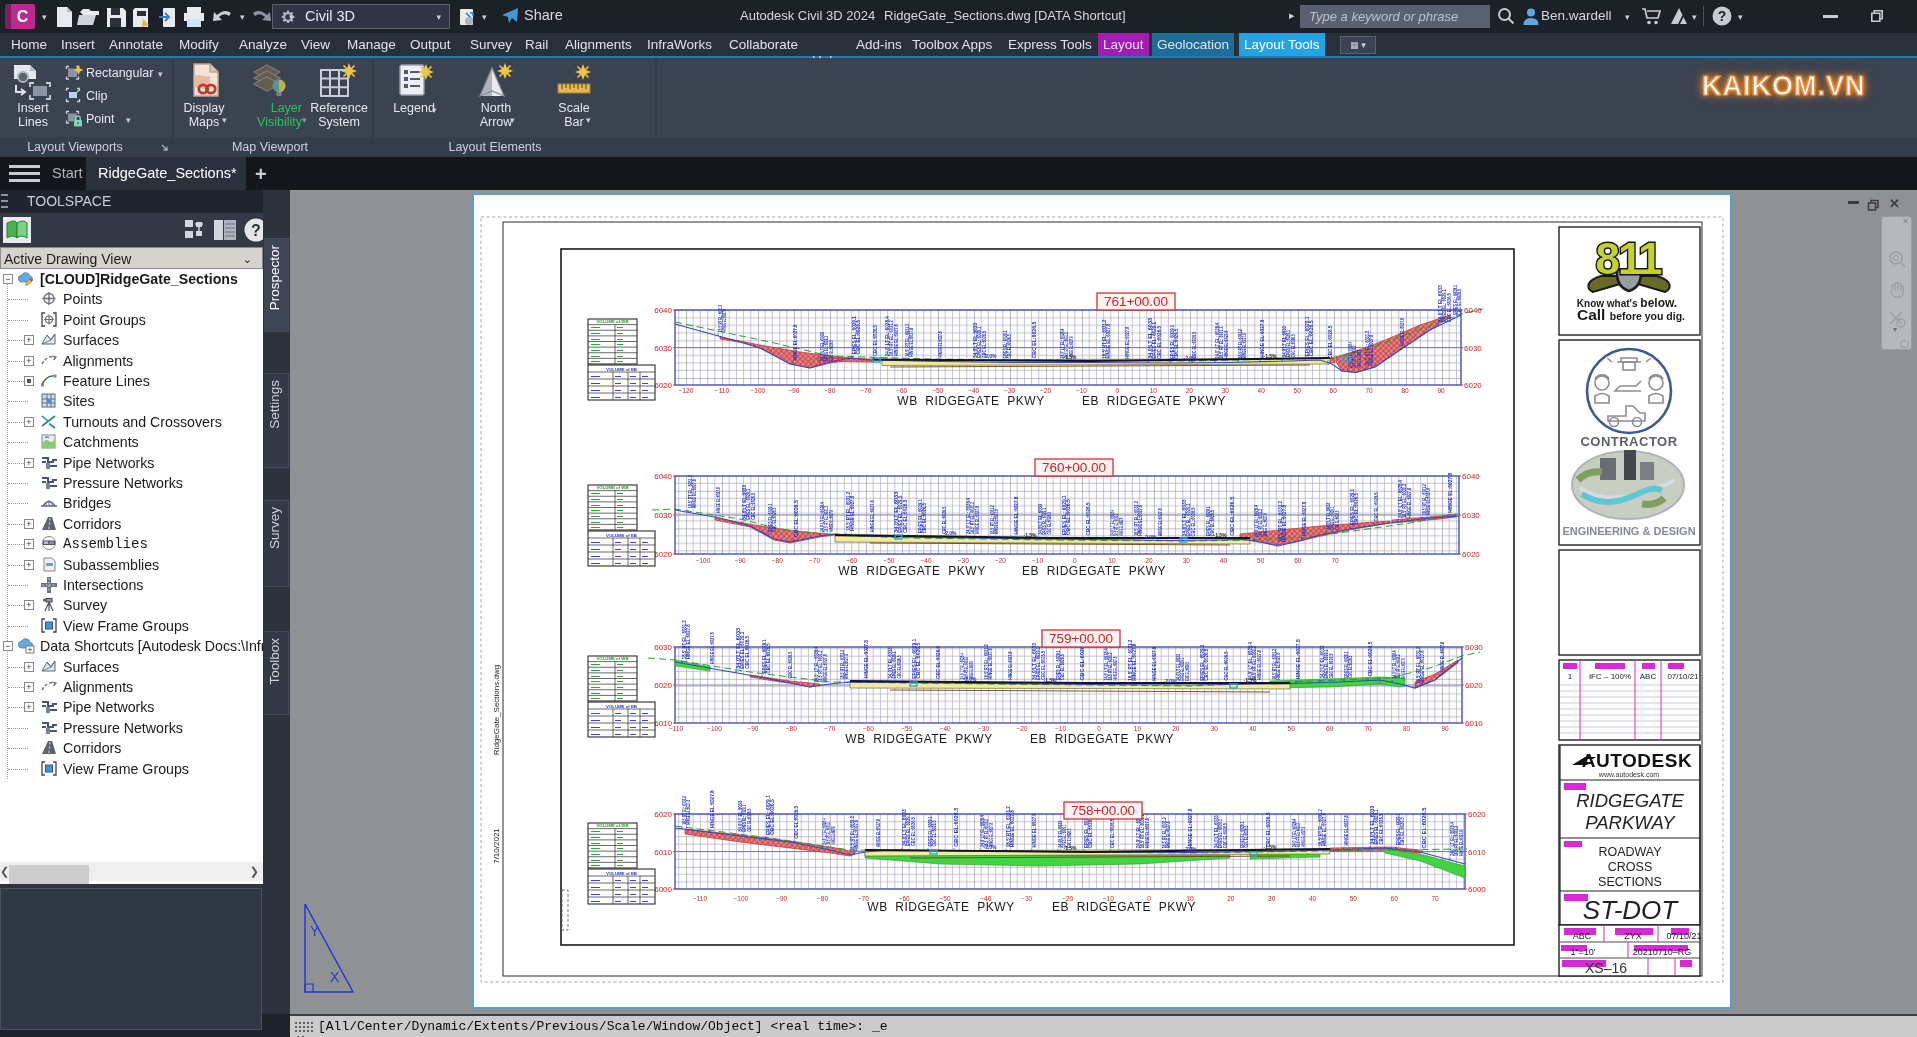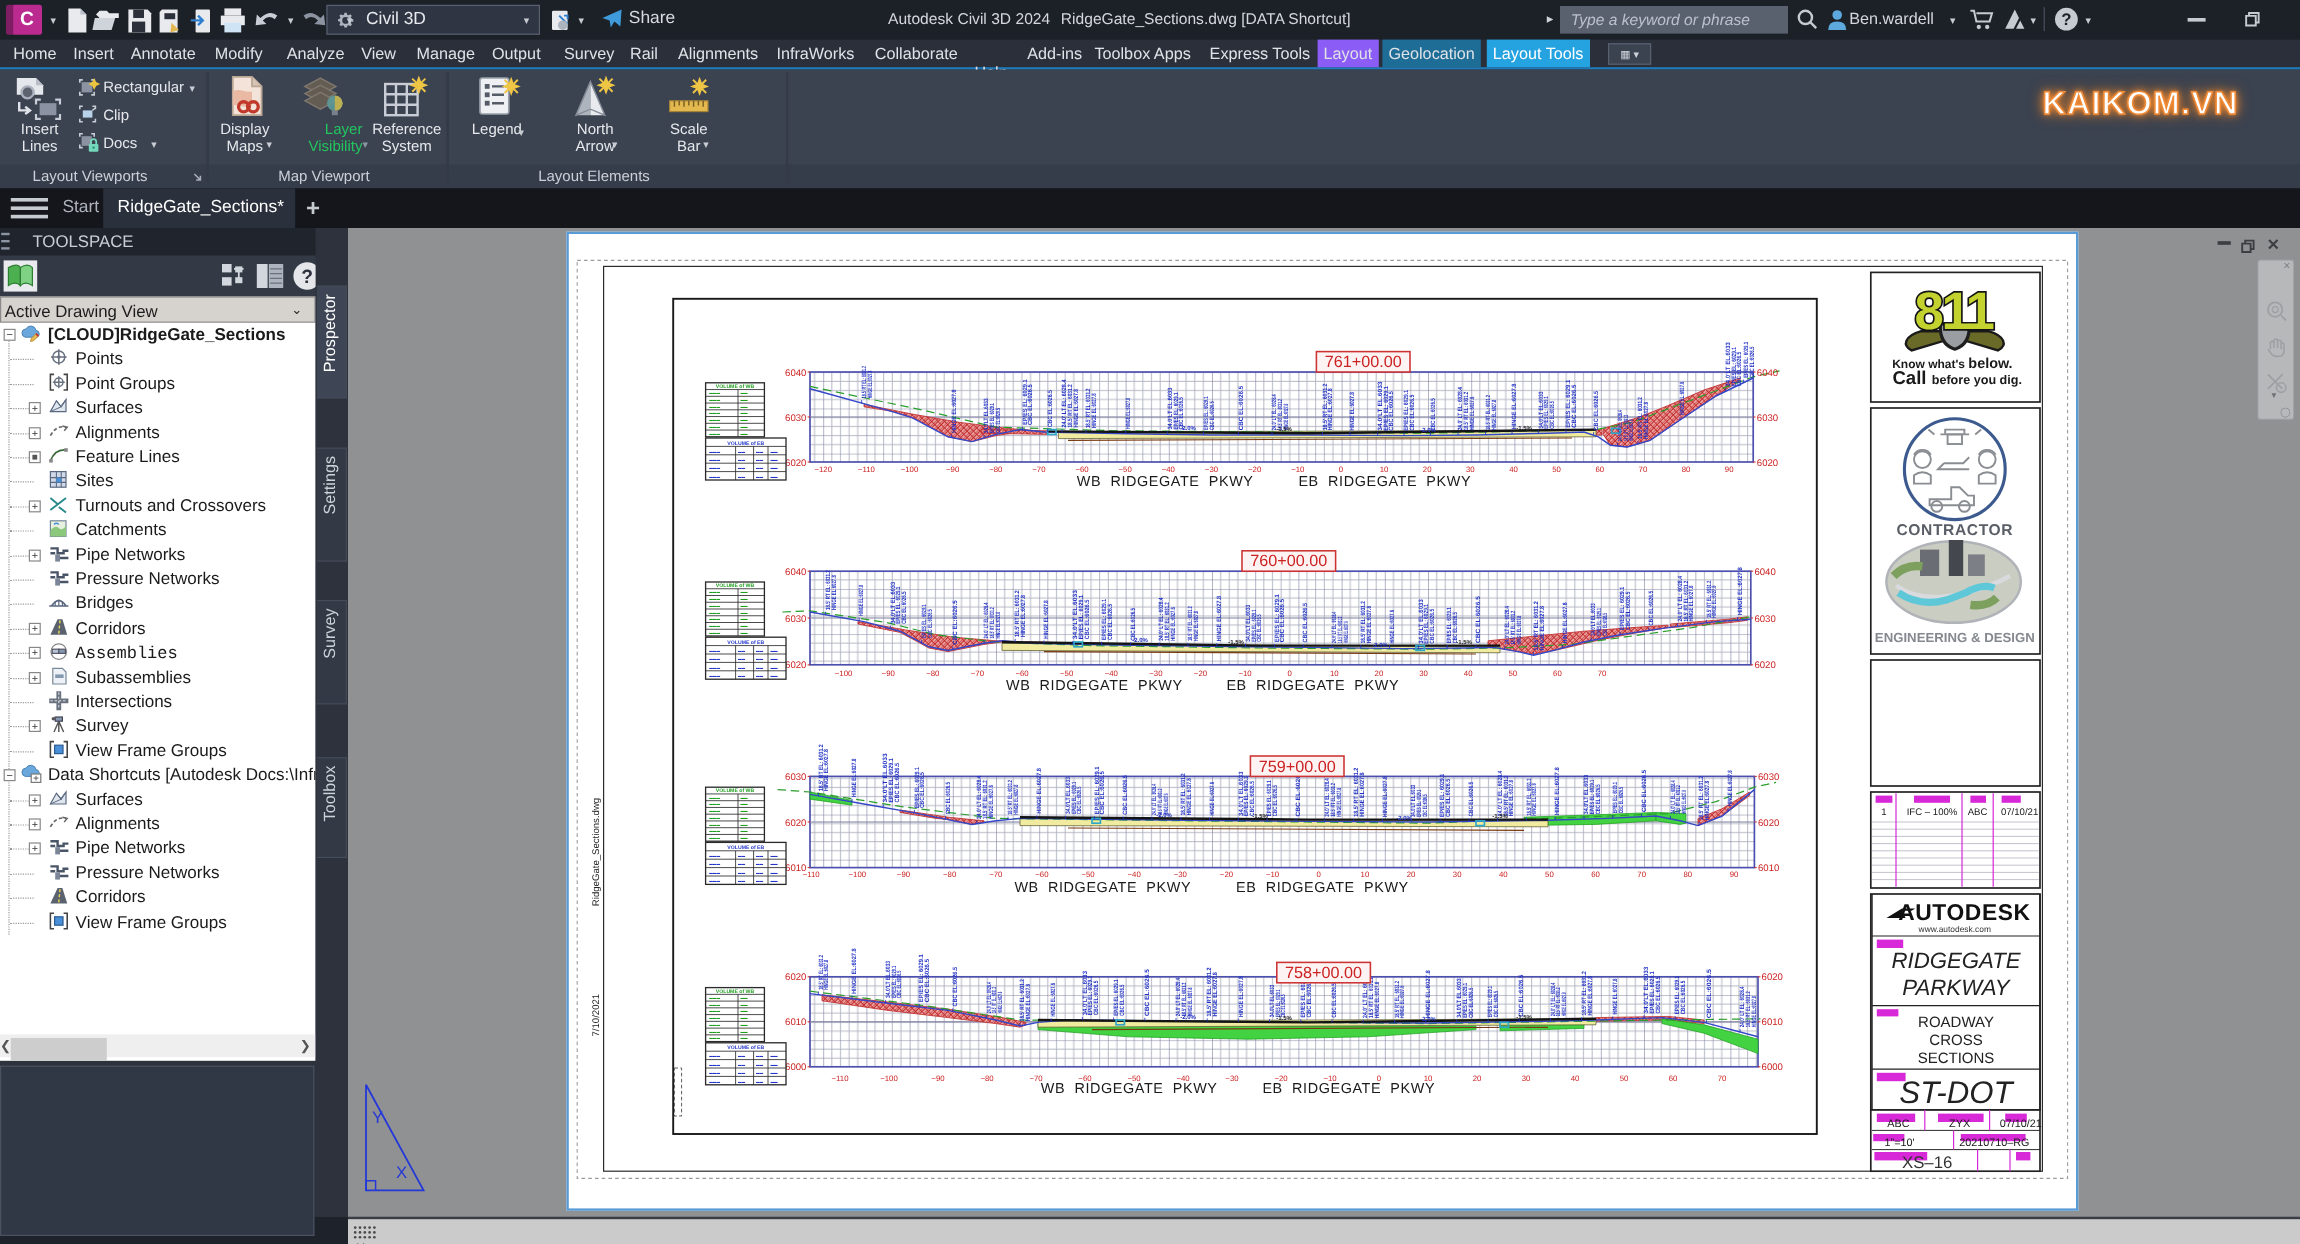--- a/index.html
+++ b/index.html
@@ -12,21 +12,21 @@
 #clogo { position:absolute; left:10px; top:4px; width:25px; height:25px; background:#bb2a8f; border-radius:2px; color:#fff; font-weight:bold; font-size:16px; text-align:center; line-height:25px; }
 #clogo:before { content:""; position:absolute; left:-5px; top:0; width:6px; height:25px; background:#801e63; border-radius:2px 0 0 2px; }
 .caret { color:#c8ccd2; font-size:9px; }
 #wsbox { position:absolute; left:272px; top:4px; width:178px; height:25px; background:#2f3542; border:1px solid #596070; color:#e8eaee; font-size:14.5px; line-height:23px; padding-left:32px; }
 #searchbox { position:absolute; left:1300px; top:5px; width:190px; height:23px; background:#59616f; color:#bcc2cc; font-style:italic; font-size:13px; line-height:23px; padding-left:9px; }
 #username { position:absolute; left:1541px; top:8px; color:#d4d7dc; font-size:13.5px; }
 
 
 #menubar { position:absolute; left:0; top:33px; width:1917px; height:25px; background:#2a2f3a; border-bottom:2px solid #207ab8; }
 .mtab { position:absolute; top:0; height:23px; color:#dfe2e7; font-size:13.5px; line-height:23px; }
-.mtab.hl1 { background:#8b5cf6; padding:0 5px; }
+.mtab.hl1 { background:#a21caf; padding:0 5px; }
 .mtab.hl2 { background:#1e6d97; padding:0 5px; }
 .mtab.hl3 { background:#25a2e0; padding:0 5px; color:#fff; }
 #menuimg { position:absolute; left:1340px; top:3px; width:36px; height:18px; background:#3c4350; border:1px solid #596070; color:#cdd2da; font-size:9px; text-align:center; line-height:16px; }
 
 
 #ribbon { position:absolute; left:0; top:58px; width:1917px; height:99px; background:#3b4250; }
 #ribbon:before { content:""; position:absolute; left:0; top:79px; width:1917px; height:20px; background:rgba(0,0,0,0.07); }
 .rsep { position:absolute; top:2px; width:2px; height:92px; background:#343a47; }
 .rlabel { position:absolute; top:82px; height:15px; color:#ccd0d8; font-size:12.5px; text-align:center; }
 .rtxt { position:absolute; color:#e6e8ec; font-size:12.5px; text-align:center; line-height:13.5px; }
@@ -207,21 +207,21 @@
     <div class="rtxt" style="left:86px;top:32px;">Clip</div>
     <svg class="ricon" style="left:65px;top:52px" width="19" height="18" viewBox="0 0 19 18">
       <g stroke="#c9ced6" stroke-width="1.3" fill="none">
           <path d="M4 1.5 h-2.5 v2.5 M11 1.5 h2.5 v2.5 M4 13 h-2.5 v-2.5"></path>
         </g>
       <rect x="3" y="3.5" width="8.5" height="8" fill="#8b93a2"></rect>
       <rect x="9" y="10" width="8" height="6.5" rx="1" fill="#74d8bc"></rect>
       <path d="M10.8 10 v-1.8 a2.2 2.2 0 0 1 4.4 0 V10" fill="none" stroke="#74d8bc" stroke-width="1.5"></path>
       <circle cx="13" cy="13" r="1" fill="#2a8a6e"></circle>
     </svg>
-    <div class="rtxt" style="left:86px;top:55px;">Docs</div>
+    <div class="rtxt" style="left:86px;top:55px;">Point</div>
     <span class="abs caret" style="left:126px;top:57px;">▾</span>
     <div class="rlabel" style="left:0px;width:150px;">Layout Viewports</div>
     <svg class="abs" style="left:160px;top:85px" width="10" height="10" viewBox="0 0 10 10">
         <path d="M2 2 L7 7 M7 3.5 V7 H3.5" stroke="#aab0ba" stroke-width="1.3" fill="none"></path>
       </svg>
     <div class="rsep" style="left:172px;"></div>
 
     <svg class="ricon" style="left:186px;top:4px" width="38" height="38" viewBox="0 0 38 38">
       <path d="M8 2 h16 l8 8 v24 h-24 z" fill="#f3e3d9" stroke="#b9a695" stroke-width="1.5"></path>
       <path d="M24 2 l0 8 8 0" fill="#d8c4b4" stroke="#b9a695" stroke-width="1.5"></path>
@@ -1948,16 +1948,17 @@
           <circle cx="10" cy="6" r="1.1"></circle>
           <circle cx="14" cy="6" r="1.1"></circle>
           <circle cx="18" cy="6" r="1.1"></circle>
           <circle cx="2" cy="10" r="1.1"></circle>
           <circle cx="6" cy="10" r="1.1"></circle>
           <circle cx="10" cy="10" r="1.1"></circle>
           <circle cx="14" cy="10" r="1.1"></circle>
           <circle cx="18" cy="10" r="1.1"></circle>
         </g>
       </svg>
+    <div id="cmdtext">[All/Center/Dynamic/Extents/Previous/Scale/Window/Object] &lt;real time&gt;: _e</div>
     <div class="abs" style="left:28px;top:20px;color:#0a0a0a;font-family:'Liberation Mono',monospace;font-size:13px;white-space:pre;">Command: Specify corner of window, enter a scale factor (nX or nXP), or</div>
     <div class="abs" style="left:6px;top:17px;color:#222;font-size:11px;">✕</div>
   </div>
 </div>
 
 </body></html>

